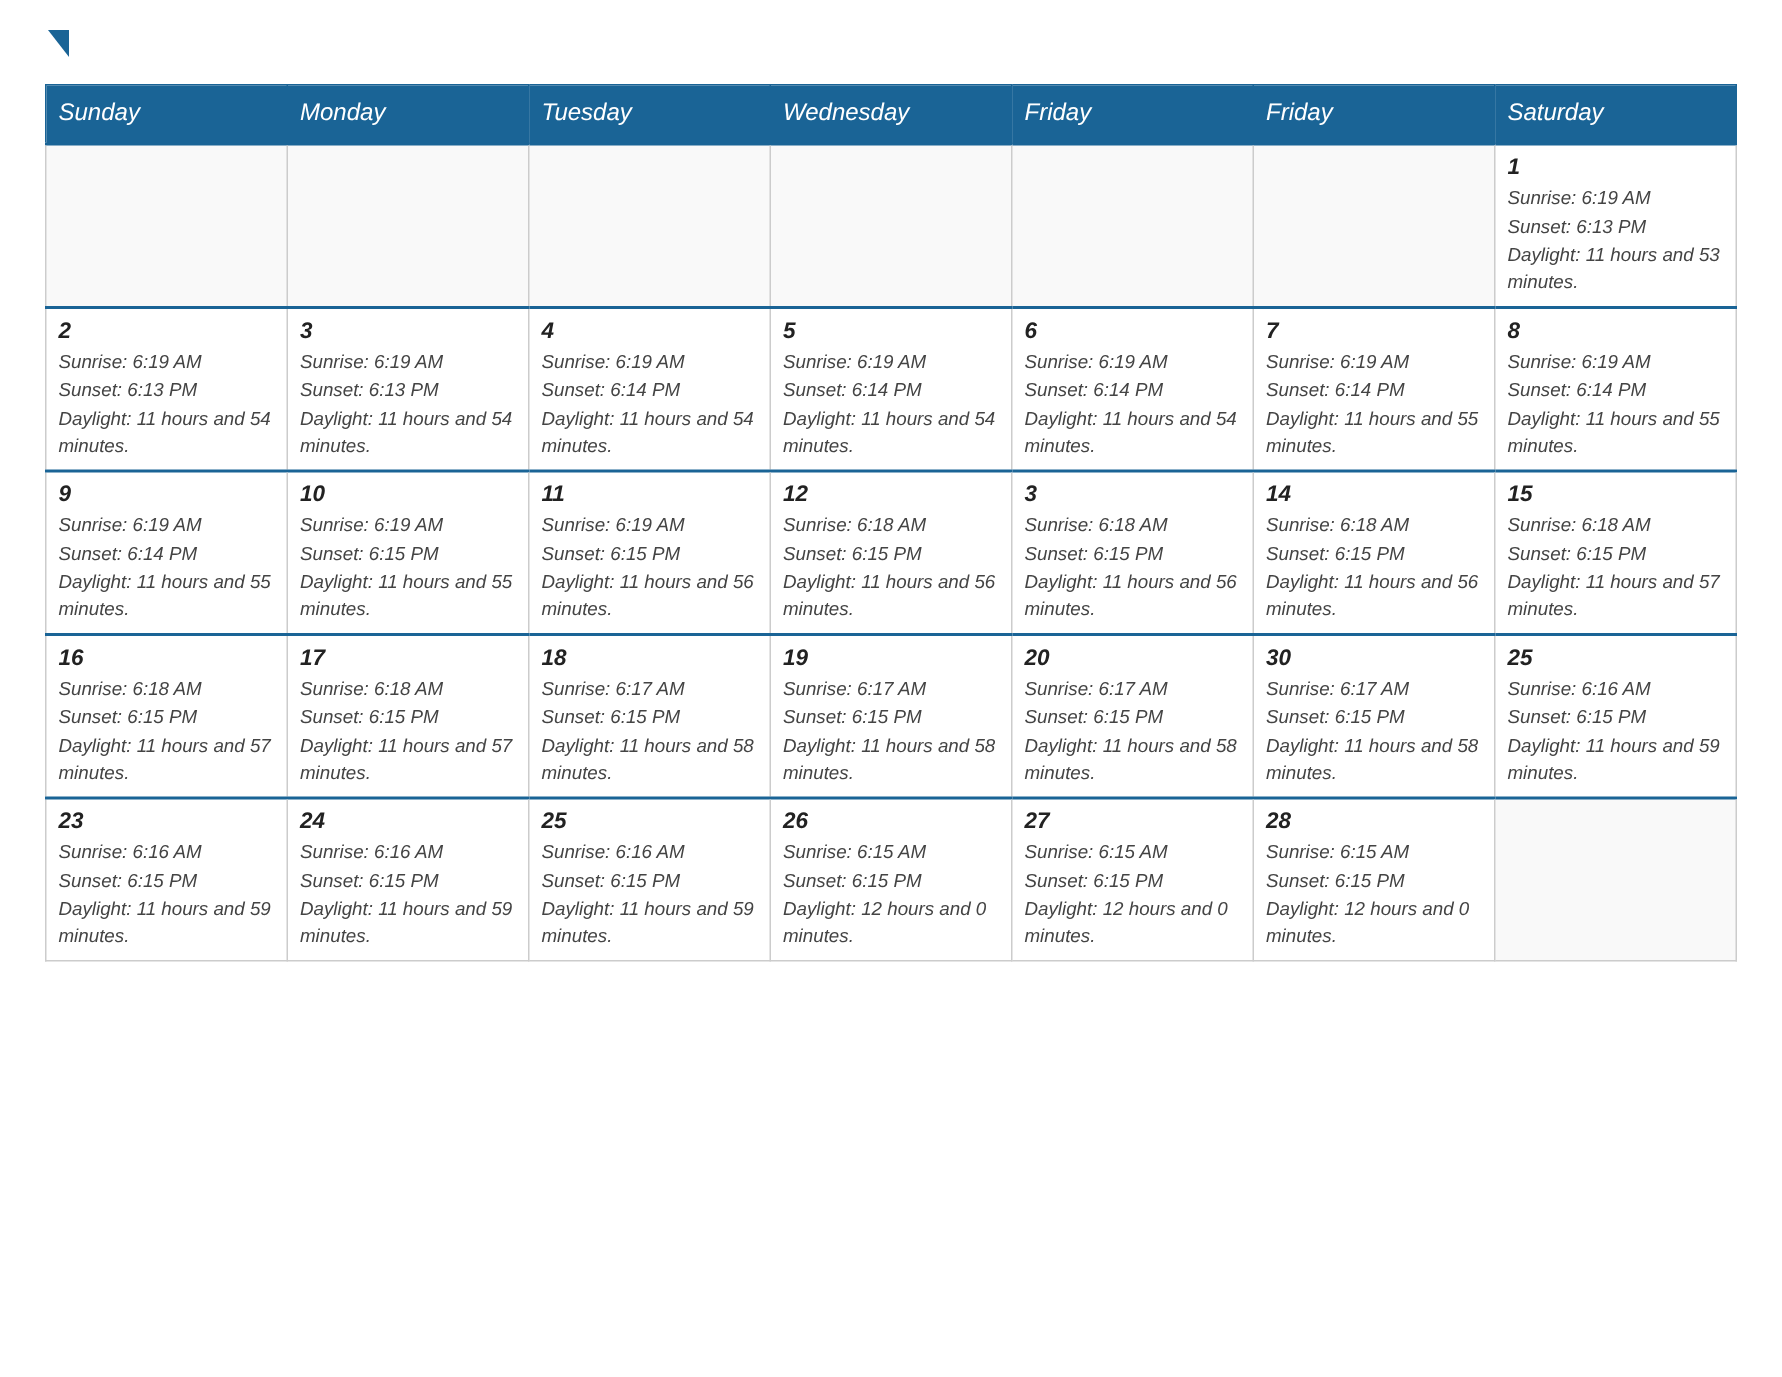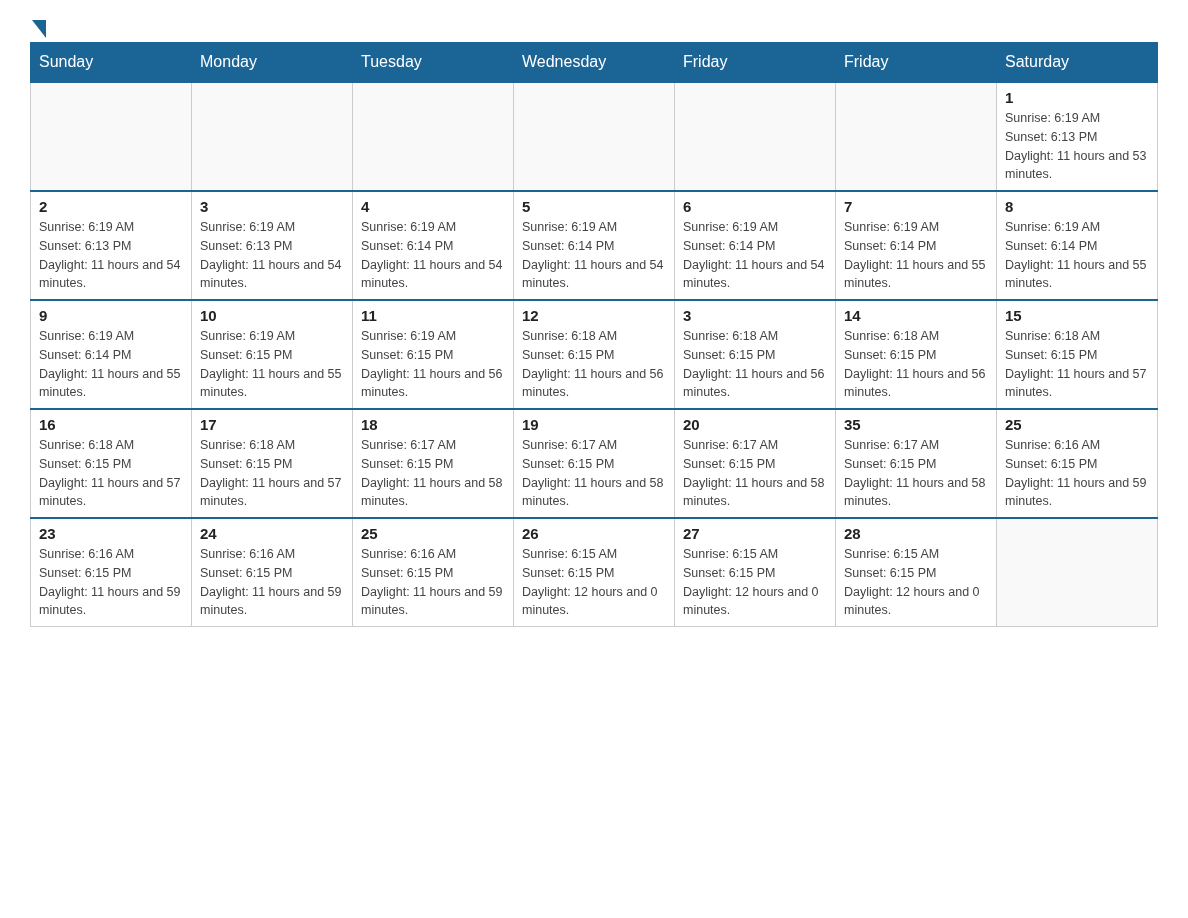--- a/index.html
+++ b/index.html
@@ -47,21 +47,22 @@
       color: #222;
     }
     .location {
       font-size: 20px;
       color: #444;
       margin-top: 4px;
     }
     .calendar {
       width: 100%;
       border-collapse: collapse;
-      margin-top: 10px;
+      margin-top: 24px;
+      font-style: italic;
     }
     .calendar th {
       background-color: #1a6496;
       color: #fff;
       padding: 10px 8px;
       text-align: left;
       font-size: 16px;
       font-weight: normal;
       border: 1px solid #1a6496;
     }
@@ -260,21 +261,21 @@
 Sunset: 6:15 PM
 Daylight: 11 hours and 58 minutes.</div>
         </td>
         <td>
           <span class="day-number">20</span>
           <div class="day-info" style="white-space: pre-line;">Sunrise: 6:17 AM
 Sunset: 6:15 PM
 Daylight: 11 hours and 58 minutes.</div>
         </td>
         <td>
-          <span class="day-number">35</span>
+          <span class="day-number">30</span>
           <div class="day-info" style="white-space: pre-line;">Sunrise: 6:17 AM
 Sunset: 6:15 PM
 Daylight: 11 hours and 58 minutes.</div>
         </td>
         <td>
           <span class="day-number">25</span>
           <div class="day-info" style="white-space: pre-line;">Sunrise: 6:16 AM
 Sunset: 6:15 PM
 Daylight: 11 hours and 59 minutes.</div>
         </td>

